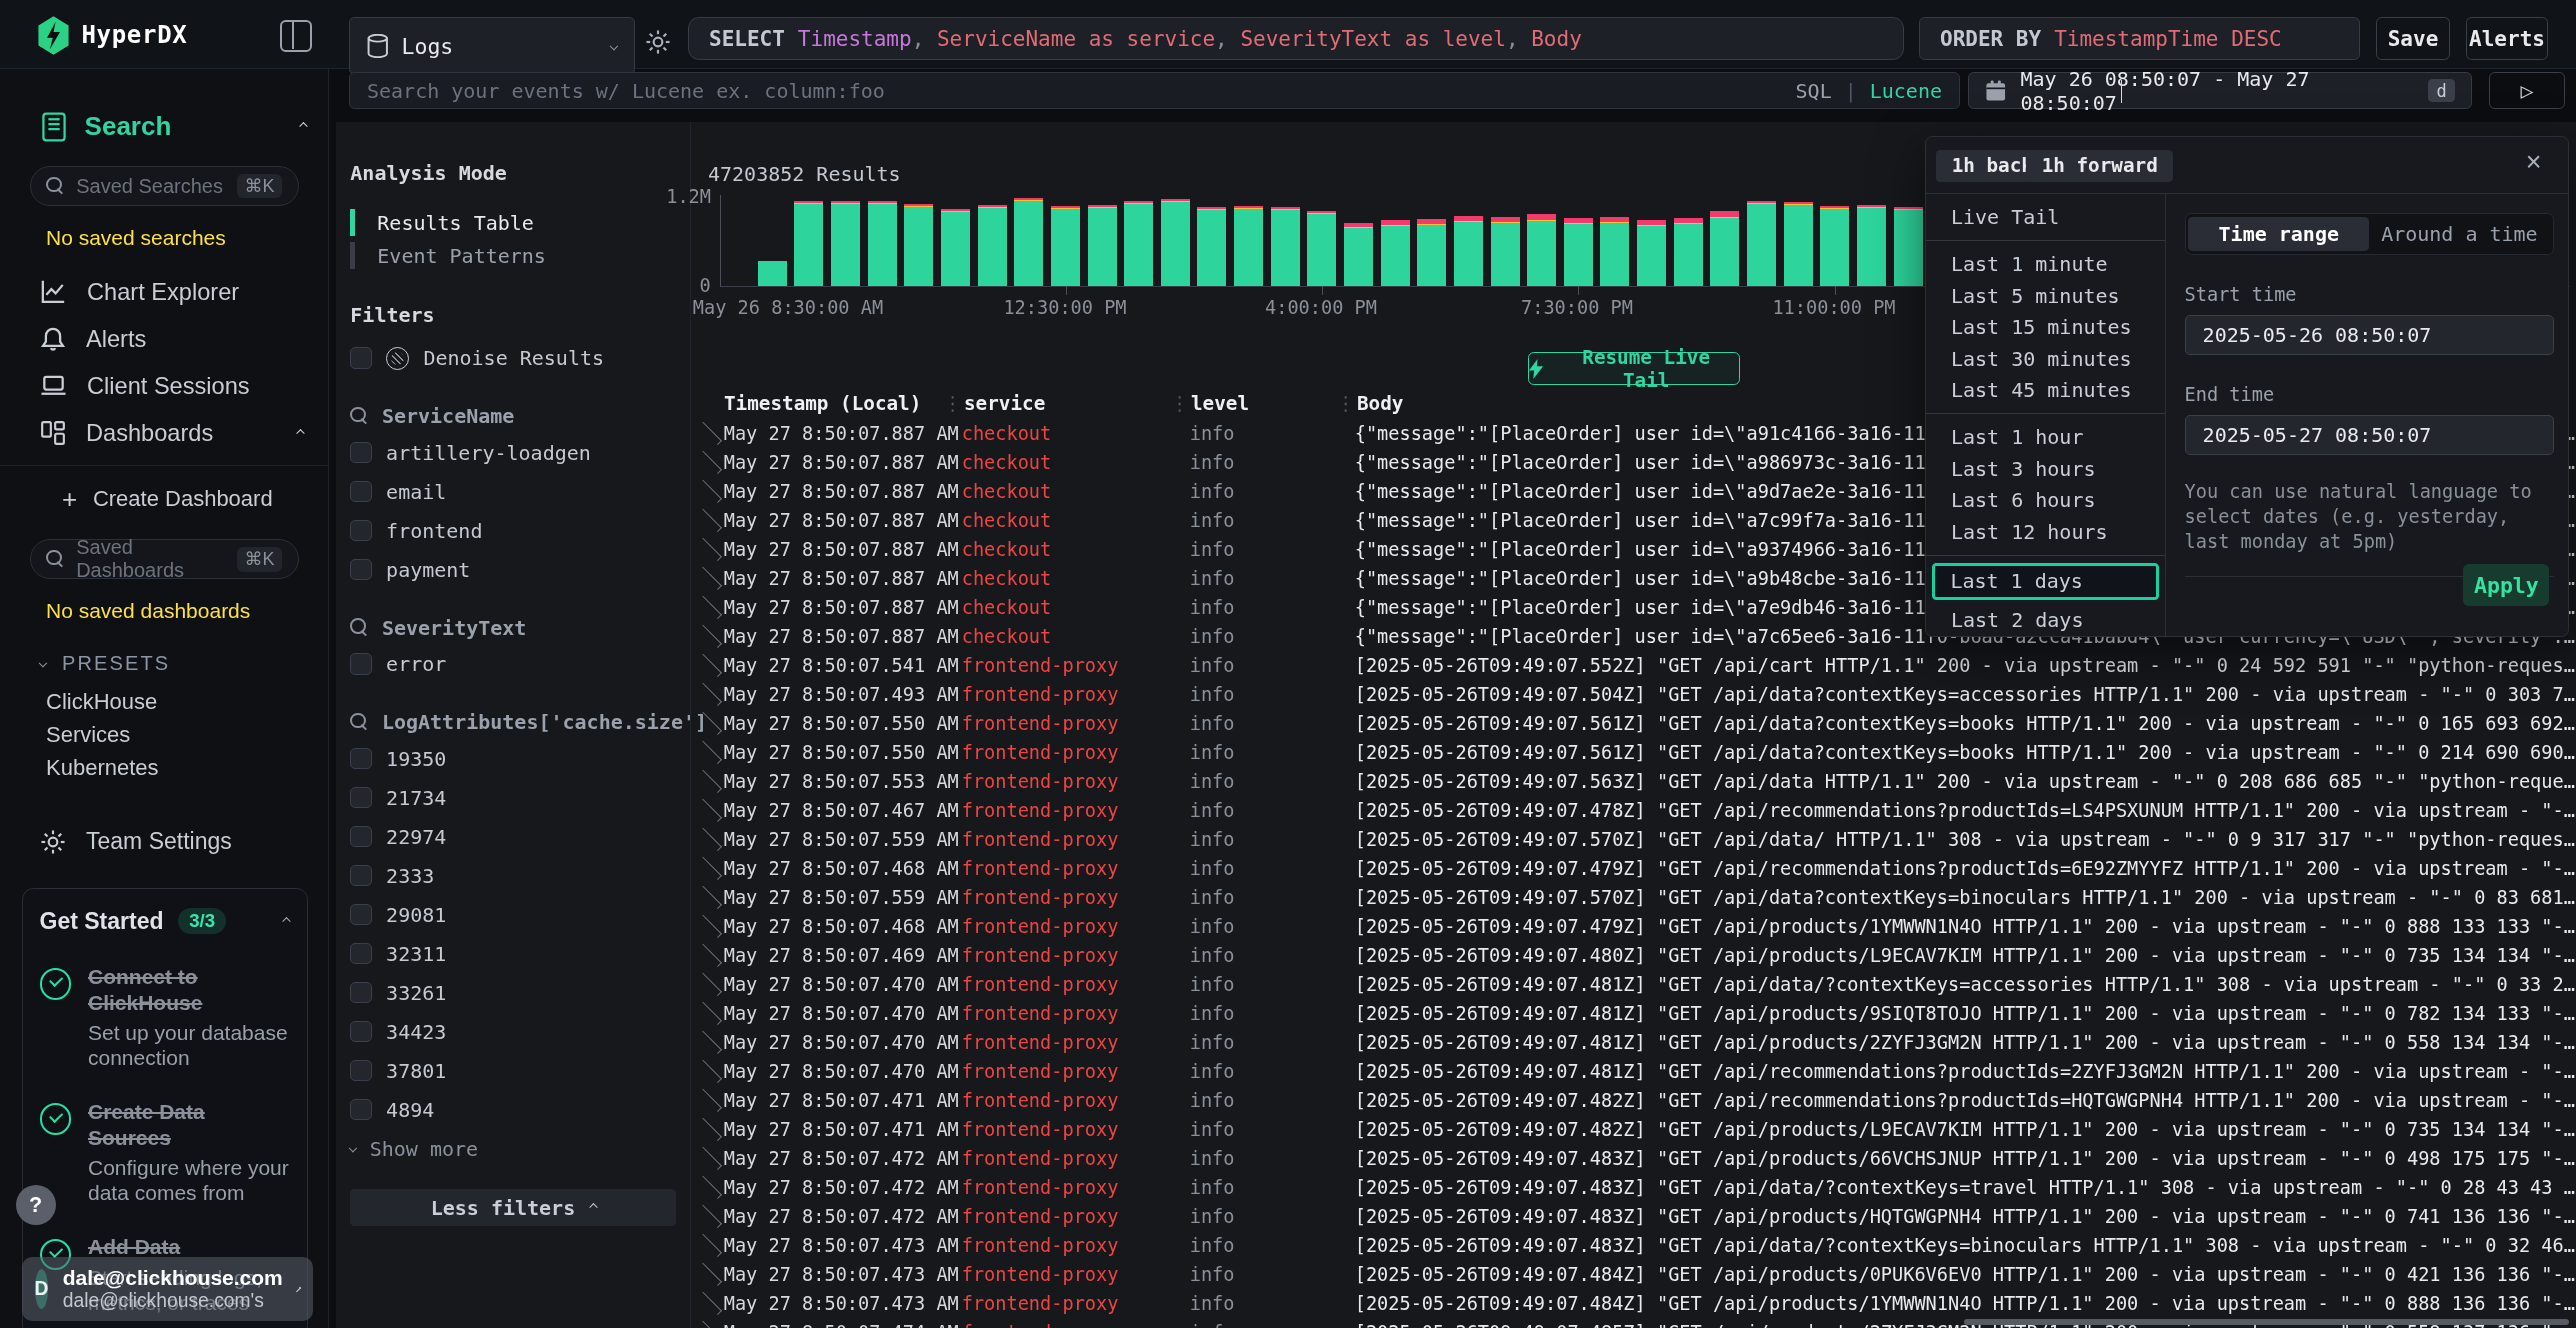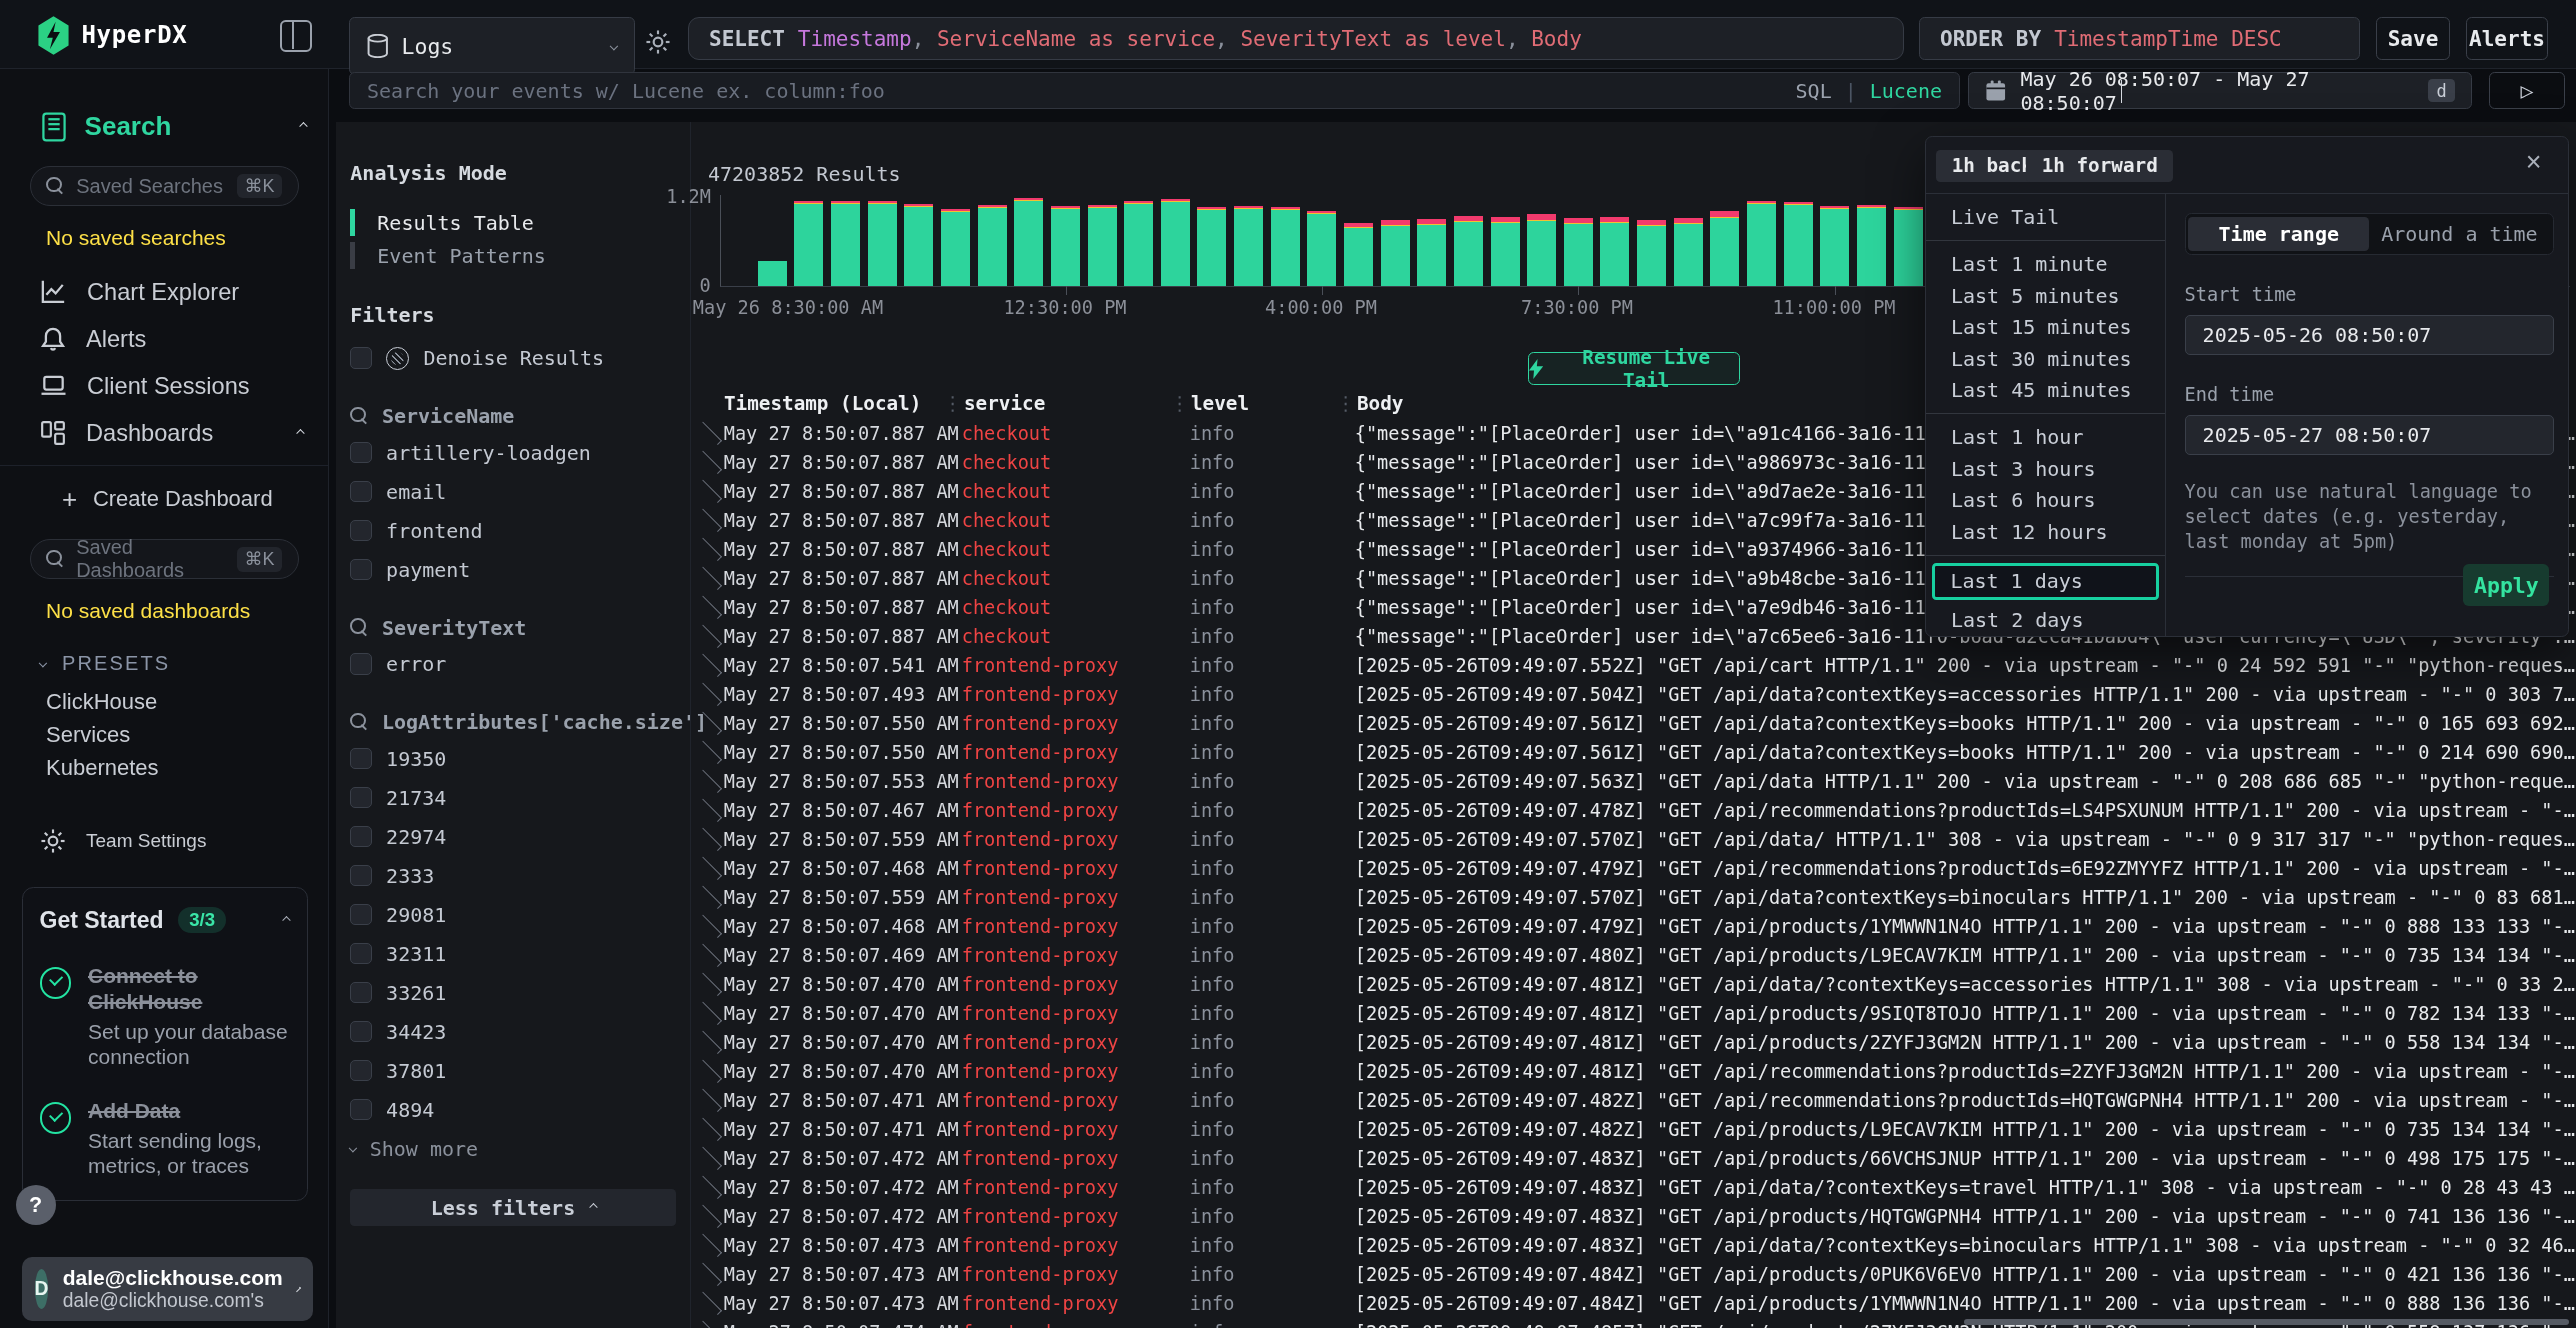--- a/index.html
+++ b/index.html
@@ -54,21 +54,21 @@
   .side-note{margin:20px 0 0 46px;color:#fde047;font-size:21px;}
   .nav-item{margin:0 14.3px 0 40px;height:47px;display:flex;align-items:center;gap:20px;color:var(--navtext);font-size:23.6px;}
   .nav-item .chv{margin-left:auto;margin-right:10px;color:#d7dbe2;}
   .nav-list{margin-top:18.6px;}
   .side-div{margin-top:8.6px;border-top:0.7px solid #1d212a;}
   .create-dash{margin:13px 14.3px 0 62px;height:40px;display:flex;align-items:center;gap:15.7px;color:var(--navtext);font-size:22px;}
   .plus{font-size:26px;color:var(--navtext);line-height:0;}
   .presets-head{margin:29px 0 0 40px;display:flex;align-items:center;gap:15.7px;color:#8b95a7;font-size:20px;letter-spacing:2.1px;}
   .preset-item{margin:0 0 0 46px;height:33px;display:flex;align-items:center;color:#c9cdd4;font-size:22px;}
   #presets-list{margin-top:10px;}
-  .team-settings{margin:44px 14.3px 0 40px;display:flex;align-items:center;gap:20px;color:var(--navtext);font-size:19px;}
+  .team-settings{margin:44px 14.3px 0 40px;display:flex;align-items:center;gap:20px;color:var(--navtext);font-size:23px;}
   .gs-card{margin:33px 0 0 21.5px;width:286px;border:0.7px solid #2a2e37;background:#0f1116;border-radius:11.4px;padding:18.6px 17px 21.5px 17px;}
   .gs-head{display:flex;align-items:center;gap:14.3px;}
   .gs-title{font-size:23px;font-weight:bold;color:#dfe3e9;}
   .gs-badge{background:rgba(46,213,154,.16);color:#3ae6a8;font-size:18.6px;font-weight:bold;border-radius:13px;padding:2.1px 11.4px;}
   .gs-head .chv{margin-left:auto;color:#aab0ba;}
   .gs-item{display:flex;gap:17px;margin-top:29px;}
   .gs-check{flex:0 0 31.5px;width:31.5px;height:31.5px;border:2.1px solid #23e3a2;border-radius:50%;position:relative;margin-top:4.3px;}
   .gs-check::after{content:'';position:absolute;left:8.6px;top:6.4px;width:10px;height:5.7px;border-left:2.1px solid #23e3a2;border-bottom:2.1px solid #23e3a2;transform:rotate(-45deg);}
   .gs-item-title{color:#8b909a;font-size:21px;font-weight:bold;text-decoration:line-through;line-height:26px;}
   .gs-item-desc{color:#9aa0ab;font-size:21px;line-height:25px;margin-top:4.3px;}
@@ -335,20 +335,27 @@
     <div class="gs-item">
       <span class="gs-check"></span>
       <span>
         <span class="gs-item-title">Connect to ClickHouse</span>
         <div class="gs-item-desc">Set up your database connection</div>
       </span>
     </div>
     <div class="gs-item">
       <span class="gs-check"></span>
       <span>
+        <span class="gs-item-title">Create Data Sources</span>
+        <div class="gs-item-desc">Configure where your data comes from</div>
+      </span>
+    </div>
+    <div class="gs-item">
+      <span class="gs-check"></span>
+      <span>
         <span class="gs-item-title">Add Data</span>
         <div class="gs-item-desc">Start sending logs, metrics, or traces</div>
       </span>
     </div>
   </div>
 </aside>
 
 <div class="abs help-btn">?</div>
 
 <div class="abs user-chip">

